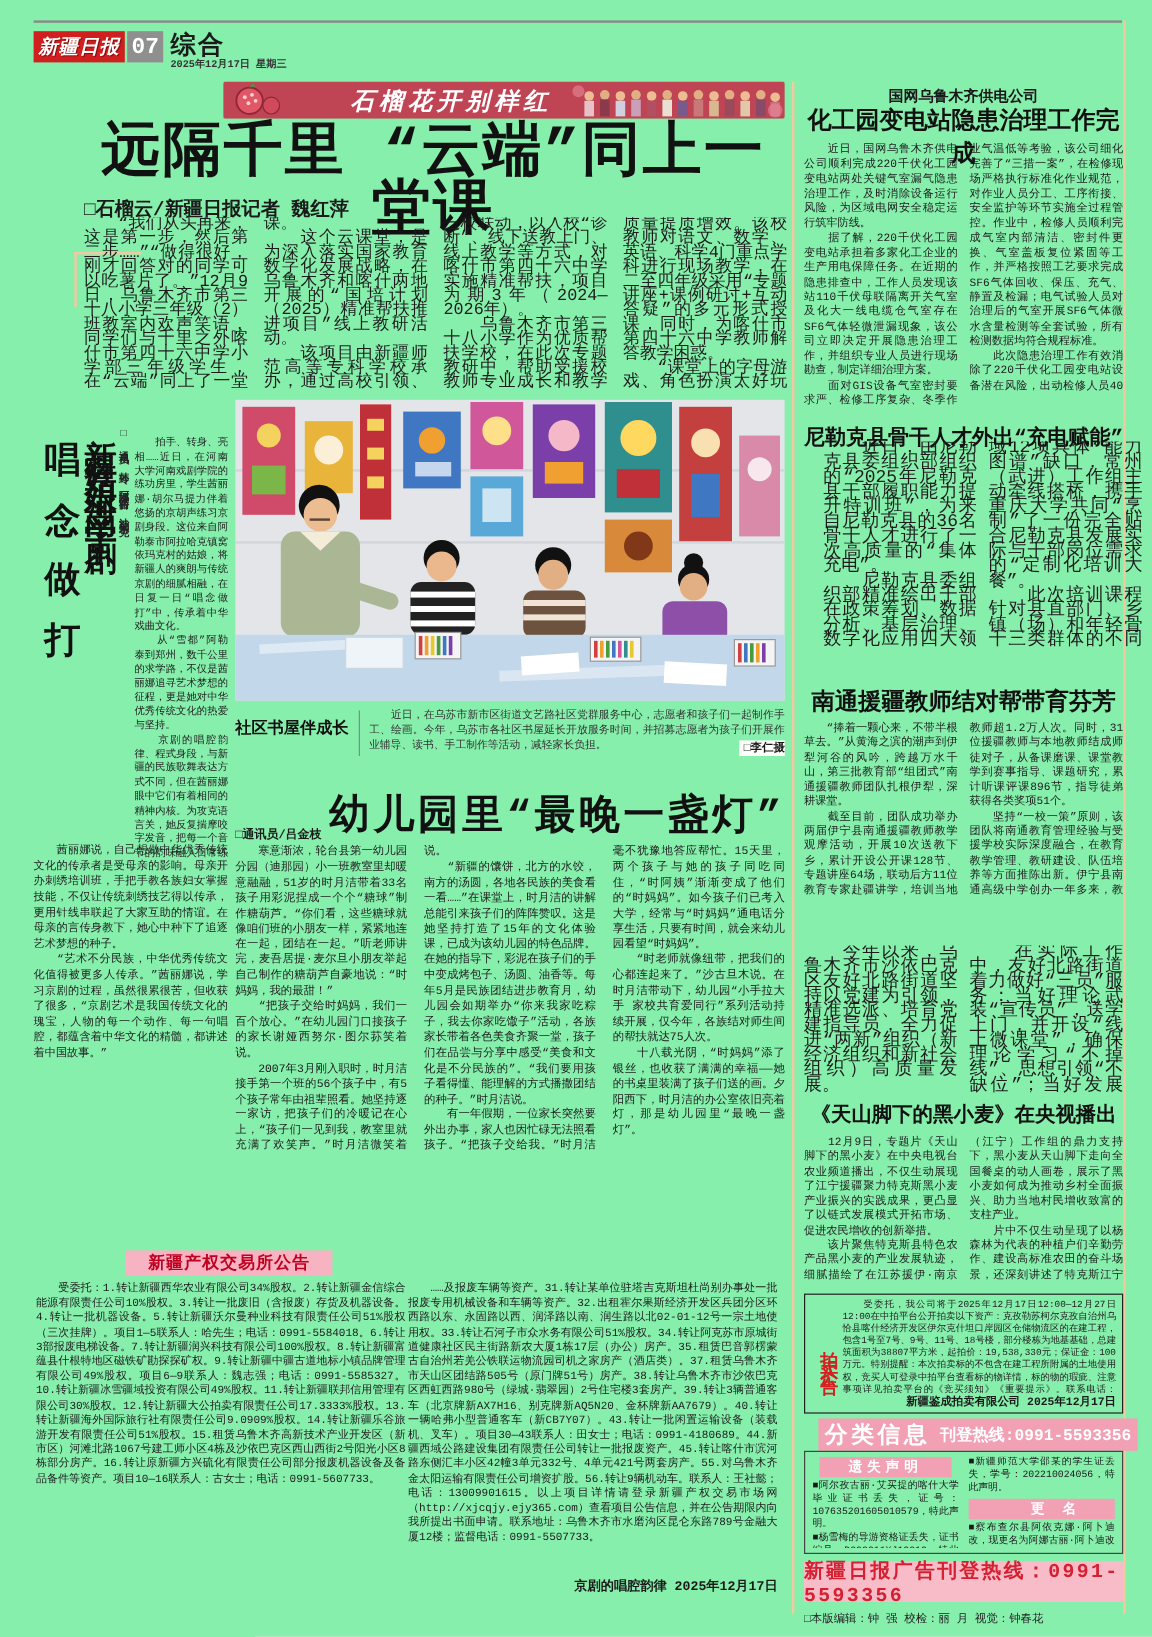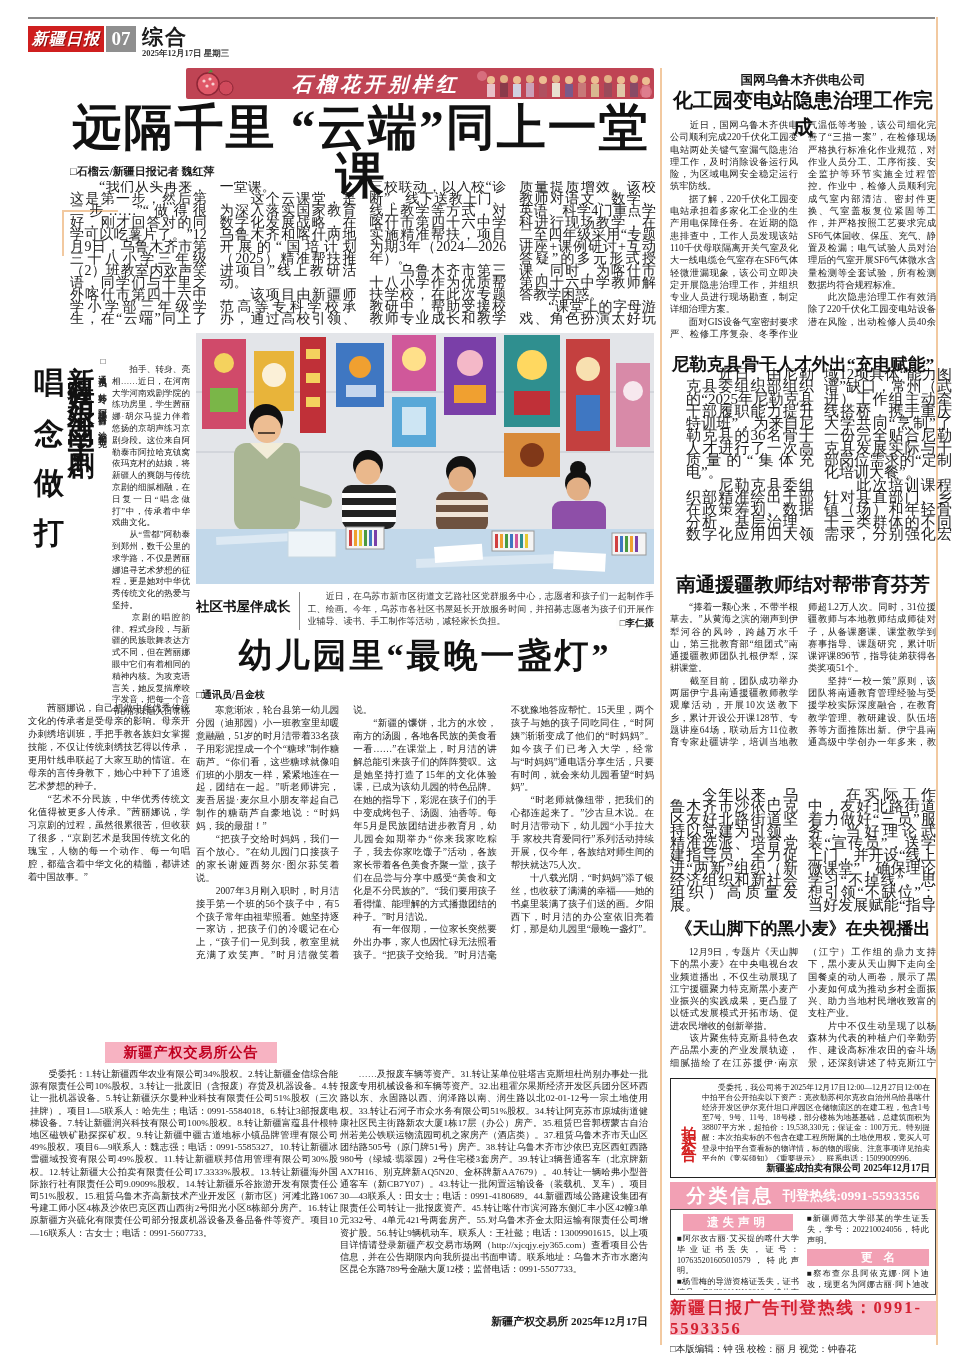--- a/index.html
+++ b/index.html
@@ -1,17 +1,17 @@
 <!DOCTYPE html>
 <html><head>
 <meta charset="utf-8">
 <style>
   html,body{margin:0;padding:0;background:#e9e7e2;}
-  .page{position:relative;width:960px;height:1364px;margin:0 auto;background:#ffffff;
-        font-family:Liberation Serif, serif;color:#1a1a1a;overflow:hidden;}
+  .page{position:relative;width:960px;height:1364px;margin:0 auto;background:#86efac;
+        font-family:Liberation Mono, monospace;color:#1a1a1a;overflow:hidden;}
   .abs{position:absolute;}
   .b{font-weight:bold;}
   .ctr{text-align:center;}
   .jus{text-align:justify;}
   .bodytxt{white-space:pre-line;text-align:justify;overflow:hidden;color:#1c1c1c;}
   .rule{background:#8a8a8a;}
   .oline{background:#f2c9a0;}
   
   .logo{background:#cf1f1f;color:#fff;display:flex;align-items:center;justify-content:center;
         font-weight:bold;font-style:italic;font-size:16px;letter-spacing:1px;text-shadow:1px 1px 0 #8e0f0f;}
@@ -23,21 +23,21 @@
   .rh{font-weight:900;color:#111;text-align:center;}
   .cols4{column-count:4;column-gap:13px;}
   .cols3{column-count:3;column-gap:14px;}
   .cols2{column-count:2;column-gap:10px;}
   
   .vrt{writing-mode:vertical-rl;text-orientation:upright;}
   .vh1{font-size:30px;font-weight:900;letter-spacing:50px;color:#111;}
   .vh2{font-size:27px;font-weight:900;letter-spacing:11px;color:#111;}
   .vby{font-size:8.5px;font-weight:bold;color:#222;letter-spacing:2px;}
   
-  .pinkband{background:#f2a0b4;color:#fff;display:flex;align-items:center;}
+  .pinkband{background:#f2a0b4;color:#fff;display:flex;align-items:center;margin-left:12px;}
   .badge{background:#f2a0b4;color:#fff;font-weight:bold;font-size:11.5px;text-align:center;
          padding:1px 0;margin:0 auto 3px auto;width:110px;letter-spacing:4px;}
   .notice-title{background:#f7b3c2;color:#c00020;font-weight:900;font-size:14px;
         display:flex;align-items:center;justify-content:center;letter-spacing:1px;}
   .auction{border:1px solid #222;display:flex;padding:4px 5px;box-sizing:border-box;gap:4px;}
   .auc-label{writing-mode:vertical-rl;text-orientation:upright;color:#d42020;font-weight:900;
         font-size:15px;letter-spacing:7px;flex:0 0 22px;text-align:center;}
   .clsbox{border:1px solid #444;display:flex;gap:8px;padding:4px 6px;box-sizing:border-box;}
   .adband{background:#f7bcc8;color:#d42030;font-weight:900;font-size:16.5px;letter-spacing:2px;
         display:flex;align-items:center;justify-content:center;}
@@ -104,21 +104,21 @@
       </g>
     </svg>
   </div>
 
   <div class="abs oline" style="left:62px;top:210px;width:56px;height:2px;"></div>
   <div class="abs oline" style="left:62px;top:210px;width:2px;height:46px;"></div>
   <div class="abs oline" style="left:660px;top:68px;width:2px;height:1277px;"></div>
   <div class="abs oline" style="left:936px;top:17px;width:2px;height:1328px;"></div>
 
   <div class="abs h-main ctr" style="left:66px;top:104px;width:590px;">远隔千里 “云端”同上一堂课</div>
-  <div class="abs b" style="left:70px;top:164px;font-size:11px;">□石榴云/新疆日报记者 魏红萍</div>
+  <div class="abs b" style="left:70px;top:164px;font-size:16px;">□石榴云/新疆日报记者 魏红萍</div>
   <div class="abs bodytxt cols4" style="left:70px;top:181px;width:586px;height:151px;font-size:14px;line-height:12px;">　　“我们从头再来，这是第一步，然后第二步……”“做得很好，刚才回答对的同学可以吃薯片了。”12月9日，乌鲁木齐市第三十八小学三年级（2）班教室内欢声笑语，同学们与千里之外喀什市第四十六中学小学部三年级学生，在“云端”同上了一堂课。
 　　这个云课堂，是为深入落实国家教育数字化发展战略，在乌鲁木齐和喀什两地开展的“国培计划（2025）精准帮扶推进项目”线上教研活动。
 　　该项目由新疆师范高等专科学校承办，通过高校引领、三校联动，以入校“诊断”、线下送教上门、线上教学等方式，对喀什市第四十六中学实施精准帮扶，项目为期3年（2024—2026年）。
 　　乌鲁木齐市第三十八小学作为优质帮扶学校，在此次专题教研中，帮助受援校教师专业成长和教学质量提质增效。该校教师对语文、数学、英语、科学4门重点学科进行现场教学，在二至四年级采用“专题讲座+课例研讨+互动答疑”的多元形式授课，同时，为喀什市第四十六中学教师解答教学困惑。
 　　“课堂上的字母游戏、角色扮演太好玩啦，我们也跟着老师的节奏互动，一点都不觉得枯燥。”喀什小学生穆妮萨·阿布都热敏觉得这样上课很长知识。
 　　“乌鲁木齐老师在作文教学中，设计了很多贴合学生生活的写作主题，鼓励学生自由表达，这对我的启发很大，今后的教学中我也会将本次所学融入课堂中。”喀什教师马玉娟说。
 　　本次线上教研活动采用了“示范课直播+云端研讨+资源推送”模式，喀什地区的教师不仅能观摩乌鲁木齐市优质课堂实况，还能参与实时评课、在线答疑和主题研讨。
 　　“国培的核心在于精准赋能，我们希望通过云端教研，构建起常态化、制度化的跨区域教研共同体。”新疆师范高等专科学校培训处副处长谭洁说。</div>
 
   <div class="abs vrt vh1" style="left:28px;top:344px;height:350px;">唱念做打</div>
@@ -231,34 +231,34 @@
 
   <div class="abs" style="left:196px;top:590px;width:458px;height:42px;display:flex;align-items:flex-start;gap:8px;">
     <div class="caption-label" style="padding-top:8px;">社区书屋伴成长</div>
     <div style="width:1px;background:#888;height:38px;margin-top:2px;"></div>
     <div style="position:relative;flex:1;height:42px;">
       <div class="bodytxt" style="font-size:9px;line-height:12.5px;color:#333;height:42px;">　　近日，在乌苏市新市区街道文艺路社区党群服务中心，志愿者和孩子们一起制作手工、绘画。今年，乌苏市各社区书屋延长开放服务时间，并招募志愿者为孩子们开展作业辅导、读书、手工制作等活动，减轻家长负担。</div>
       <div class="abs b" style="right:0;bottom:2px;font-size:9.5px;background:#fdfdfc;padding-left:4px;">□李仁摄</div>
     </div>
   </div>
 
-  <div class="abs h-mid ctr" style="left:196px;top:633px;width:458px;">幼儿园里“最晚一盏灯”</div>
+  <div class="abs h-mid ctr" style="left:196px;top:656px;width:458px;text-align:right;">幼儿园里“最晚一盏灯”</div>
   <div class="abs b" style="left:196px;top:688px;font-size:10px;">□通讯员/吕金枝</div>
   <div class="abs bodytxt cols3" style="left:196px;top:704px;width:458px;height:322px;font-size:9.5px;line-height:12.9px;">　　寒意渐浓，轮台县第一幼儿园分园（迪那园）小一班教室里却暖意融融，51岁的时月洁带着33名孩子用彩泥捏成一个个“糖球”制作糖葫芦。“你们看，这些糖球就像咱们班的小朋友一样，紧紧地连在一起，团结在一起。”听老师讲完，麦吾居提·麦尔旦小朋友举起自己制作的糖葫芦自豪地说：“时妈妈，我的最甜！”
 　　“把孩子交给时妈妈，我们一百个放心。”在幼儿园门口接孩子的家长谢娅西努尔·图尔荪笑着说。
 　　2007年3月刚入职时，时月洁接手第一个班的56个孩子中，有5个孩子常年由祖辈照看。她坚持逐一家访，把孩子们的冷暖记在心上，“孩子们一见到我，教室里就充满了欢笑声。”时月洁微笑着说。
 　　“新疆的馕饼，北方的水饺，南方的汤圆，各地各民族的美食看一看……”在课堂上，时月洁的讲解总能引来孩子们的阵阵赞叹。这是她坚持打造了15年的文化体验课，已成为该幼儿园的特色品牌。在她的指导下，彩泥在孩子们的手中变成烤包子、汤圆、油香等。每年5月是民族团结进步教育月，幼儿园会如期举办“你来我家吃粽子，我去你家吃馓子”活动，各族家长带着各色美食齐聚一堂，孩子们在品尝与分享中感受“美食和文化是不分民族的”。“我们要用孩子看得懂、能理解的方式播撒团结的种子。”时月洁说。
 　　有一年假期，一位家长突然要外出办事，家人也因忙碌无法照看孩子。“把孩子交给我。”时月洁毫不犹豫地答应帮忙。15天里，两个孩子与她的孩子同吃同住，“时阿姨”渐渐变成了他们的“时妈妈”。如今孩子们已考入大学，经常与“时妈妈”通电话分享生活，只要有时间，就会来幼儿园看望“时妈妈”。
 　　“时老师就像纽带，把我们的心都连起来了。”沙古旦木说。在时月洁带动下，幼儿园“小手拉大手 家校共育爱同行”系列活动持续开展，仅今年，各族结对师生间的帮扶就达75人次。
 　　十八载光阴，“时妈妈”添了银丝，也收获了满满的幸福——她的书桌里装满了孩子们送的画。夕阳西下，时月洁的办公室依旧亮着灯，那是幼儿园里“最晚一盏灯”。</div>
 
   <div class="abs notice-title" style="left:105px;top:1042px;width:172px;height:21px;">新疆产权交易所公告</div>
   <div class="abs bodytxt" style="left:30px;top:1068px;width:308px;height:258px;font-size:9.2px;line-height:12.2px;">　　受委托：1.转让新疆西华农业有限公司34%股权。2.转让新疆金信综合能源有限责任公司10%股权。3.转让一批废旧（含报废）存货及机器设备。4.转让一批机器设备。5.转让新疆沃尔曼种业科技有限责任公司51%股权（三次挂牌）。项目1—5联系人：哈先生；电话：0991-5584018。6.转让3部报废电梯设备。7.转让新疆润兴科技有限公司100%股权。8.转让新疆富蕴县什根特地区磁铁矿勘探探矿权。9.转让新疆中疆古道地标小镇品牌管理有限公司49%股权。项目6—9联系人：魏志强；电话：0991-5585327。10.转让新疆冰雪疆域投资有限公司49%股权。11.转让新疆联邦信用管理有限公司30%股权。12.转让新疆大公拍卖有限责任公司17.3333%股权。13.转让新疆海外国际旅行社有限责任公司9.0909%股权。14.转让新疆乐谷旅游开发有限责任公司51%股权。15.租赁乌鲁木齐高新技术产业开发区（新市区）河滩北路1067号建工师小区4栋及沙依巴克区西山西街2号阳光小区8栋部分房产。16.转让原新疆方兴硫化有限责任公司部分报废机器设备及备品备件等资产。项目10—16联系人：古女士；电话：0991-5607733。</div>
   <div class="abs bodytxt" style="left:340px;top:1068px;width:308px;height:244px;font-size:9.2px;line-height:12.2px;">　　……及报废车辆等资产。31.转让某单位驻塔吉克斯坦杜尚别办事处一批报废专用机械设备和车辆等资产。32.出租霍尔果斯经济开发区兵团分区环西路以东、永固路以西、润泽路以南、润生路以北02-01-12号一宗土地使用权。33.转让石河子市众水务有限公司51%股权。34.转让阿克苏市原城街道健康社区民主街路新农大厦1栋17层（办公）房产。35.租赁巴音郭楞蒙古自治州若羌公铁联运物流园司机之家房产（酒店类）。37.租赁乌鲁木齐市天山区团结路505号（原门牌51号）房产。38.转让乌鲁木齐市沙依巴克区西虹西路980号（绿城·翡翠园）2号住宅楼3套房产。39.转让3辆普通客车（北京牌新AX7H16、别克牌新AQ5N20、金杯牌新AA7679）。40.转让一辆哈弗小型普通客车（新CB7Y07）。43.转让一批闲置运输设备（装载机、叉车）。项目30—43联系人：田女士；电话：0991-4180689。44.新疆西域公路建设集团有限责任公司转让一批报废资产。45.转让喀什市滨河路东侧汇丰小区42幢3单元332号、4单元421号两套房产。55.对乌鲁木齐金太阳运输有限责任公司增资扩股。56.转让9辆机动车。联系人：王社懿；电话：13009901615。以上项目详情请登录新疆产权交易市场网（http://xjcqjy.ejy365.com）查看项目公告信息，并在公告期限内向我所提出书面申请。联系地址：乌鲁木齐市水磨沟区昆仑东路789号金融大厦12楼；监督电话：0991-5507733。</div>
-  <div class="abs sig" style="left:340px;top:1314px;width:308px;font-size:11px;">新疆产权交易所 2025年12月17日</div>
+  <div class="abs sig" style="left:340px;top:1314px;width:308px;font-size:11px;">京剧的唱腔韵律 2025年12月17日</div>
 
   <div class="abs ctr b" style="left:670px;top:72px;width:266px;font-size:12.5px;">国网乌鲁木齐供电公司</div>
   <div class="abs rh" style="left:668px;top:87px;width:270px;font-size:20px;">化工园变电站隐患治理工作完成</div>
   <div class="abs bodytxt cols2" style="left:670px;top:119px;width:266px;height:230px;font-size:9.3px;line-height:12.3px;">　　近日，国网乌鲁木齐供电公司顺利完成220千伏化工园变电站两处关键气室漏气隐患治理工作，及时消除设备运行风险，为区域电网安全稳定运行筑牢防线。
 　　据了解，220千伏化工园变电站承担着多家化工企业的生产用电保障任务。在近期的隐患排查中，工作人员发现该站110千伏母联隔离开关气室及化大一线电缆仓气室存在SF6气体轻微泄漏现象，该公司立即决定开展隐患治理工作，并组织专业人员进行现场勘查，制定详细治理方案。
 　　面对GIS设备气室密封要求严、检修工序复杂、冬季作业气温低等考验，该公司细化完善了“三措一案”，在检修现场严格执行标准化作业规范，对作业人员分工、工序衔接、安全监护等环节实施全过程管控。作业中，检修人员顺利完成气室内部清洁、密封件更换、气室盖板复位紧固等工作，并严格按照工艺要求完成SF6气体回收、保压、充气、静置及检漏；电气试验人员对治理后的气室开展SF6气体微水含量检测等全套试验，所有检测数据均符合规程标准。
 　　此次隐患治理工作有效消除了220千伏化工园变电站设备潜在风险，出动检修人员40余人次，吊车1辆，全面提升了设备健康水平。（姜东良）</div>
 
   <div class="abs rh" style="left:668px;top:352px;width:270px;font-size:17.5px;">尼勒克县骨干人才外出“充电赋能”</div>
   <div class="abs bodytxt cols2" style="left:670px;top:368px;width:266px;height:184px;font-size:15px;line-height:12.3px;margin-left:16px;">　　近日，由尼勒克县委组织部组织的“2025年尼勒克县干部履职能力提升特训班”，为来自尼勒克县的36名骨干人才进行了一次高质量的“集体充电”。

